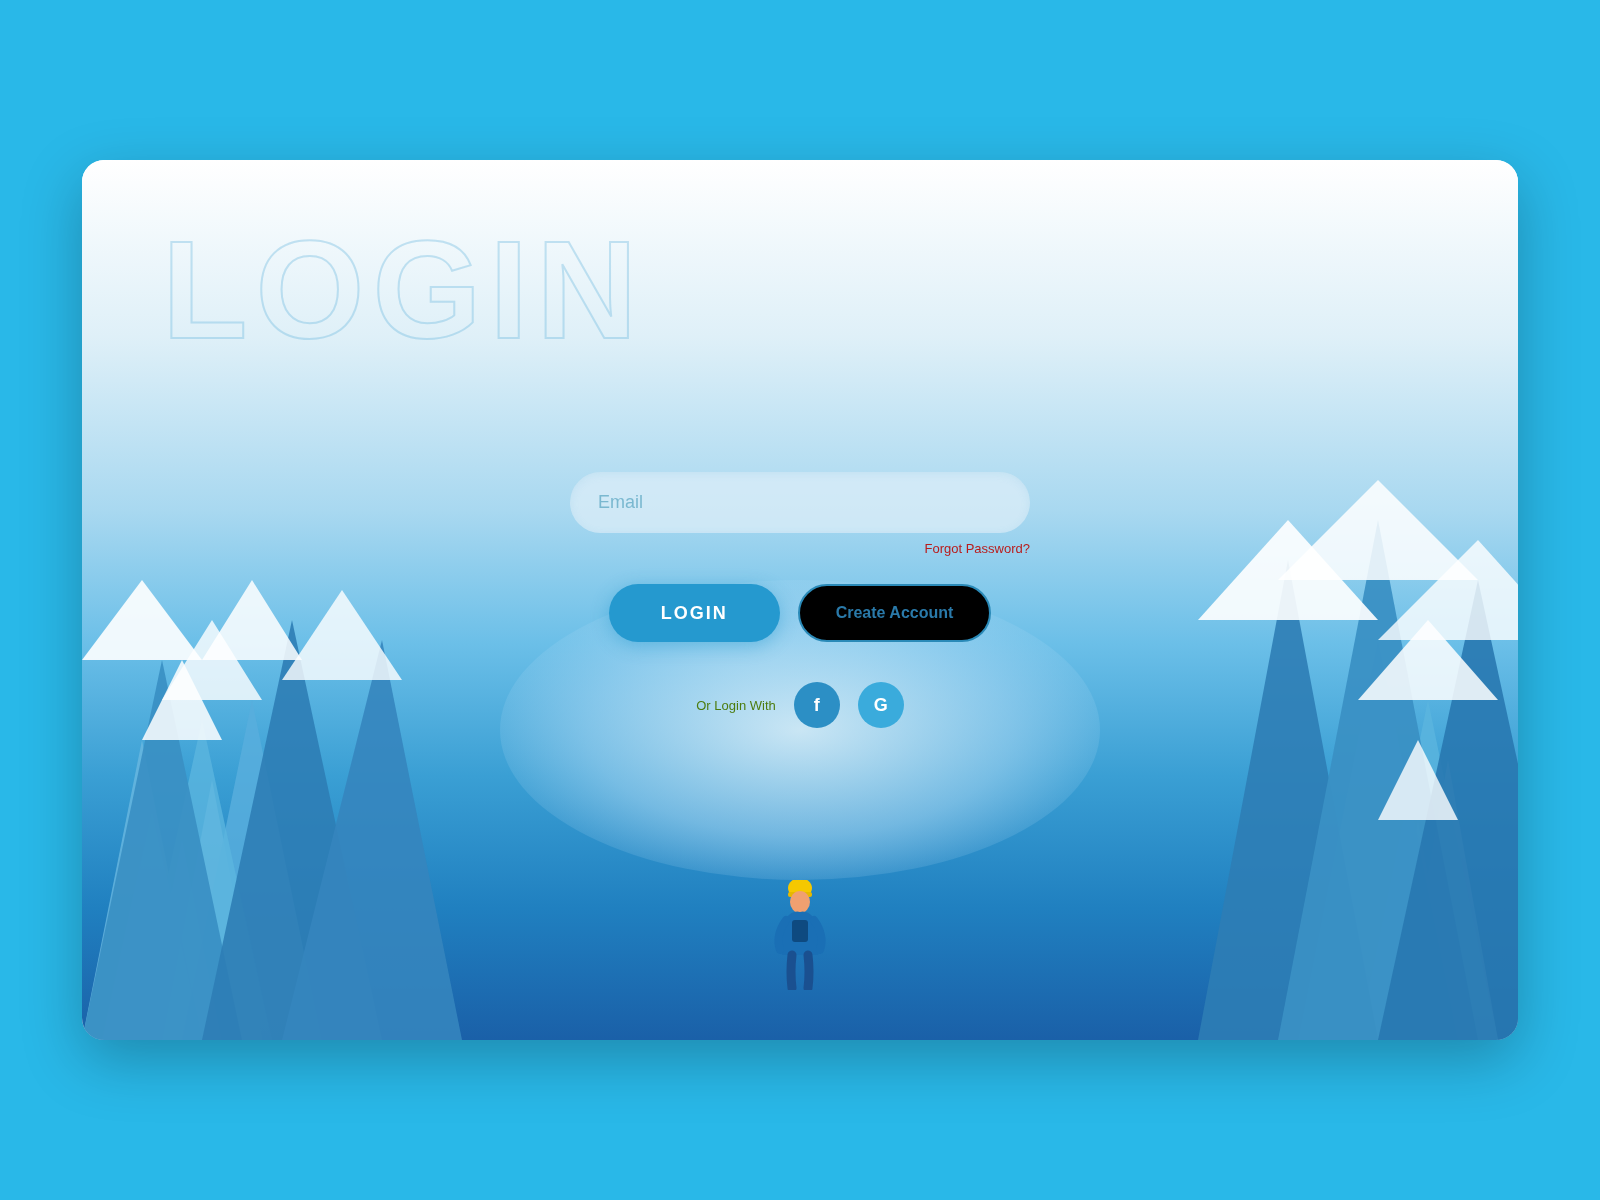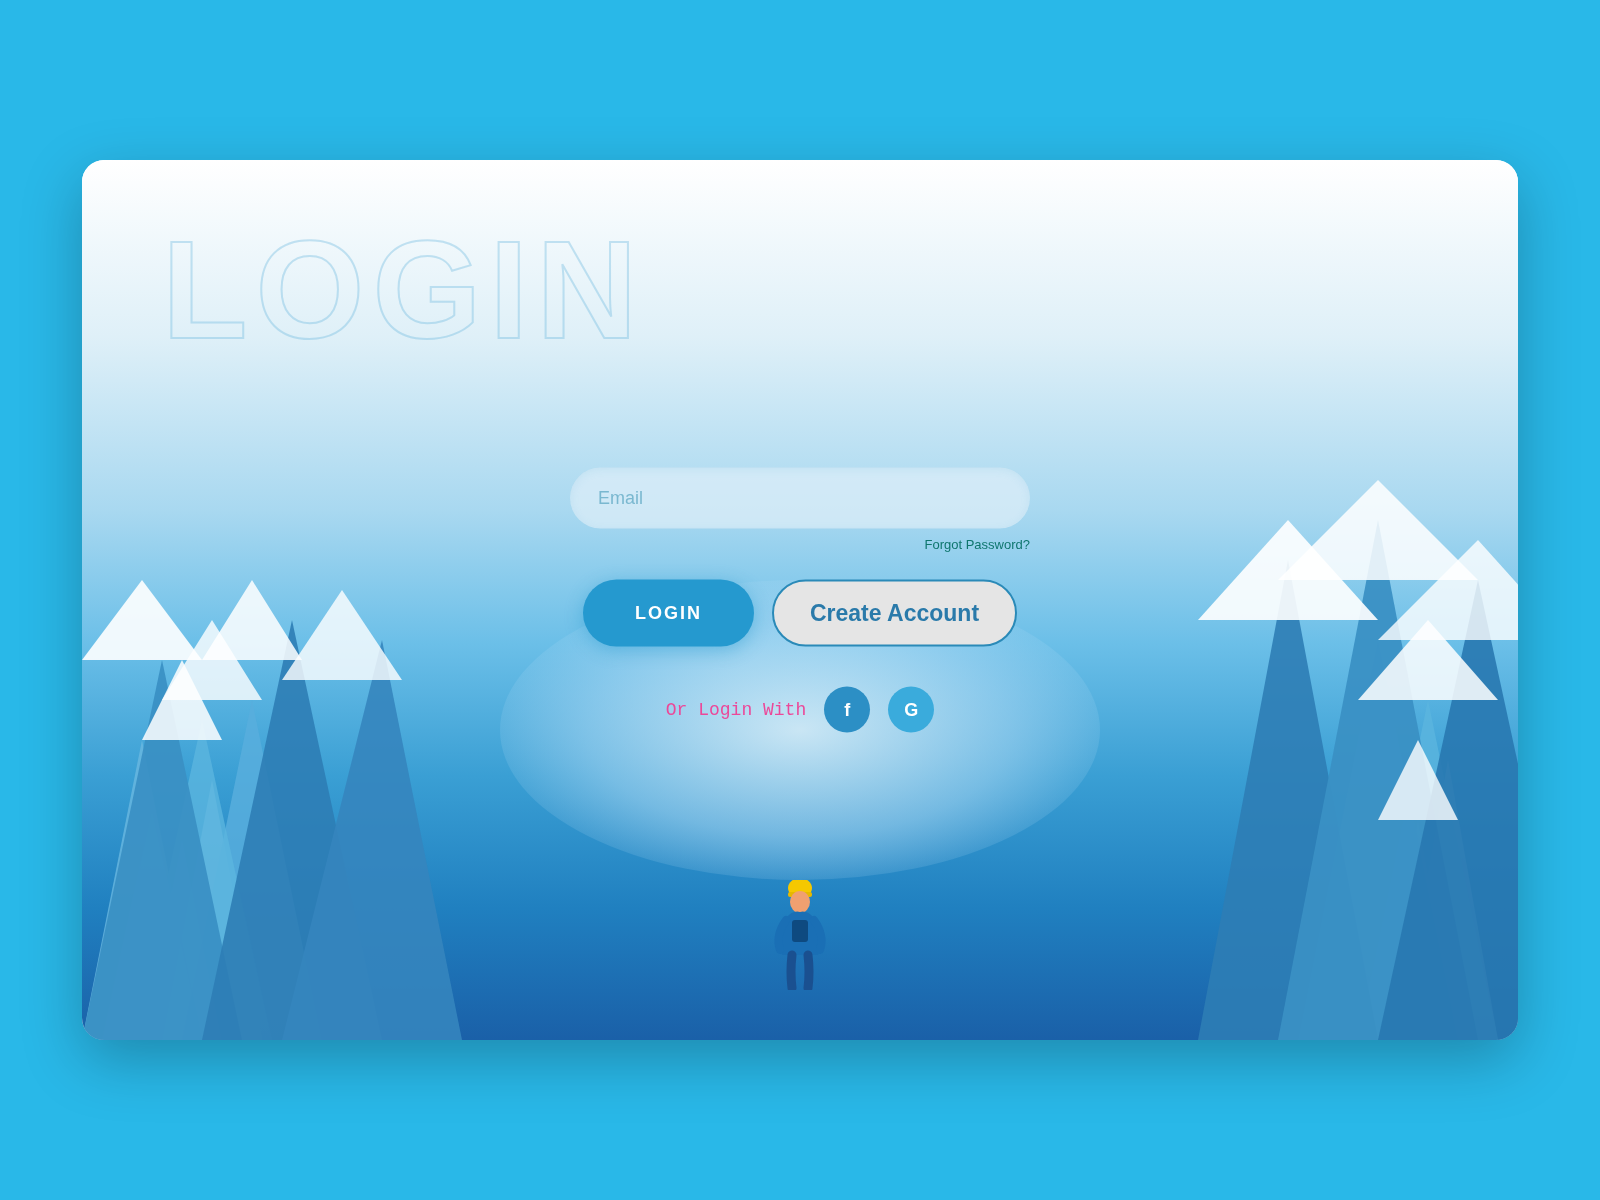--- a/index.html
+++ b/index.html
@@ -134,21 +134,21 @@
     .forgot-row {
       width: 100%;
       display: flex;
       justify-content: flex-end;
       margin-top: -16px;
       margin-bottom: 28px;
     }
 
     .forgot-link {
       font-size: 13px;
-      color: #0f766e;
+      color: #b91c1c;
       cursor: pointer;
       text-decoration: none;
     }
 
     .buttons-row {
       display: flex;
       gap: 18px;
       width: 100%;
       justify-content: center;
       margin-bottom: 36px;
@@ -164,38 +164,37 @@
       font-weight: 700;
       letter-spacing: 2px;
       cursor: pointer;
       box-shadow: 0 4px 18px rgba(37, 153, 207, 0.45);
     }
 
     .btn-create {
       padding: 18px 36px;
       border-radius: 50px;
       border: 2.5px solid #2a8ab8;
-      background: #e5e5e5;
+      background: #000000;
       color: #2a7aaa;
-      font-size: 23px;
+      font-size: 16px;
       font-weight: 700;
       cursor: pointer;
     }
 
     .social-row {
       display: flex;
       align-items: center;
       gap: 18px;
       margin-top: 4px;
     }
 
     .social-label {
-      font-size: 18px;
-      color: #ec4899;
-      font-family: Liberation Mono, monospace;
+      font-size: 13px;
+      color: #4d7c0f;
     }
 
     .social-btn {
       width: 46px;
       height: 46px;
       border-radius: 50%;
       display: flex;
       align-items: center;
       justify-content: center;
       cursor: pointer;

